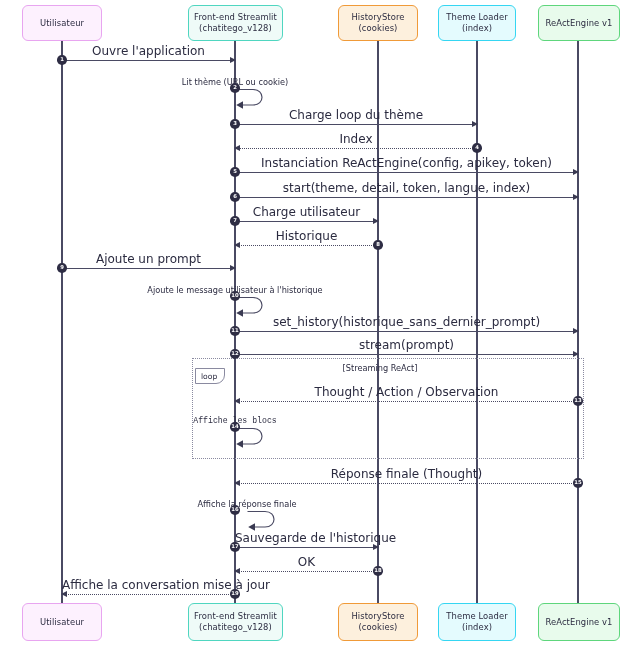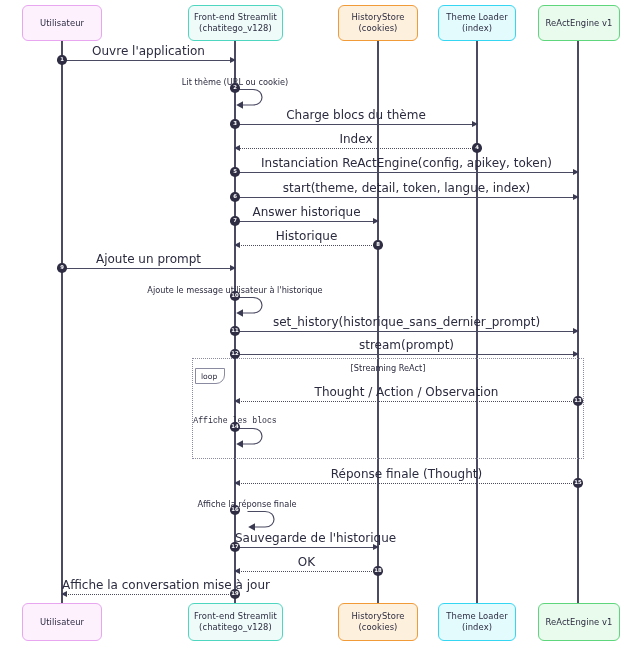--- a/index.html
+++ b/index.html
@@ -94,21 +94,21 @@
 
 <div id="diagram">
 
 <div class="lifeline" style="left: 61.35px; top: 41px; height: 562px;"></div>
     <div class="lifeline" style="left: 234.35px; top: 41px; height: 562px;"></div>
     <div class="lifeline" style="left: 377.35px; top: 41px; height: 562px;"></div>
     <div class="lifeline" style="left: 476.35px; top: 41px; height: 562px;"></div>
     <div class="lifeline" style="left: 577.35px; top: 41px; height: 562px;"></div>
     <div class="frag" style="left: 192px; top: 358px; width: 392px; height: 101px;"></div>
     <div class="frag-tag" style="left: 195px; top: 368px;">loop</div>
-    <div class="frag-title" style="left: 192px; width: 392px; top: 363px;">[Streaming ReAct]</div>
+    <div class="frag-title" style="left: 184px; width: 392px; top: 363px;">[Streaming ReAct]</div>
     <div class="actor-box" style="left: 22px; top: 5px; width: 80px; height: 36px; background: rgb(253, 241, 254); border-color: rgb(232, 165, 240);">
       <span>Utilisateur</span>
     </div>
     <div class="actor-box" style="left: 22px; top: 603px; width: 80px; height: 38px; background: rgb(253, 241, 254); border-color: rgb(232, 165, 240);">
       <span>Utilisateur</span>
     </div>
     <div class="actor-box" style="left: 188px; top: 5px; width: 95px; height: 36px; background: rgb(239, 251, 248); border-color: rgb(79, 214, 192);">
       <span>Front-end Streamlit
 (chatitego_v128)</span>
     </div>
@@ -148,21 +148,21 @@
       <svg width="34" height="20" viewBox="0 0 34 20">
         <path d="M0.5 1.5 H18 C30 1.5 30 17 18 17 H7" fill="none" stroke="#4a4a63" stroke-width="1.15"></path>
         <path d="M8 13.3 L1.2 17 L8 20.7 Z" fill="#3a3a52"></path>
       </svg>
       <div class="label" style="left: 0px; transform: translateX(-50%);">Lit thème (URL ou cookie)</div>
     </div>
     <div class="seq" style="left: 230.2px; top: 83.2px;">2</div>
     <div class="msg right" style="left: 235px; width: 242px; top: 124px;">
       <div class="line"></div>
       <div class="head"></div>
-      <div class="label">Charge blocs du thème</div>
+      <div class="label">Charge loop du thème</div>
     </div>
     <div class="seq" style="left: 230.2px; top: 119.2px;">3</div>
     <div class="msg left dashed" style="left: 235px; width: 242px; top: 148px;">
       <div class="line"></div>
       <div class="head"></div>
       <div class="label">Index</div>
     </div>
     <div class="seq" style="left: 472.2px; top: 143.2px;">4</div>
     <div class="msg right" style="left: 235px; width: 343px; top: 172px;">
       <div class="line"></div>
@@ -172,21 +172,21 @@
     <div class="seq" style="left: 230.2px; top: 167.2px;">5</div>
     <div class="msg right" style="left: 235px; width: 343px; top: 197px;">
       <div class="line"></div>
       <div class="head"></div>
       <div class="label">start(theme, detail, token, langue, index)</div>
     </div>
     <div class="seq" style="left: 230.2px; top: 192.2px;">6</div>
     <div class="msg right" style="left: 235px; width: 143px; top: 221px;">
       <div class="line"></div>
       <div class="head"></div>
-      <div class="label">Answer historique</div>
+      <div class="label">Charge utilisateur</div>
     </div>
     <div class="seq" style="left: 230.2px; top: 216.2px;">7</div>
     <div class="msg left dashed" style="left: 235px; width: 143px; top: 245px;">
       <div class="line"></div>
       <div class="head"></div>
       <div class="label">Historique</div>
     </div>
     <div class="seq" style="left: 373.2px; top: 240.2px;">8</div>
     <div class="msg right" style="left: 62px; width: 173px; top: 268px;">
       <div class="line"></div>

